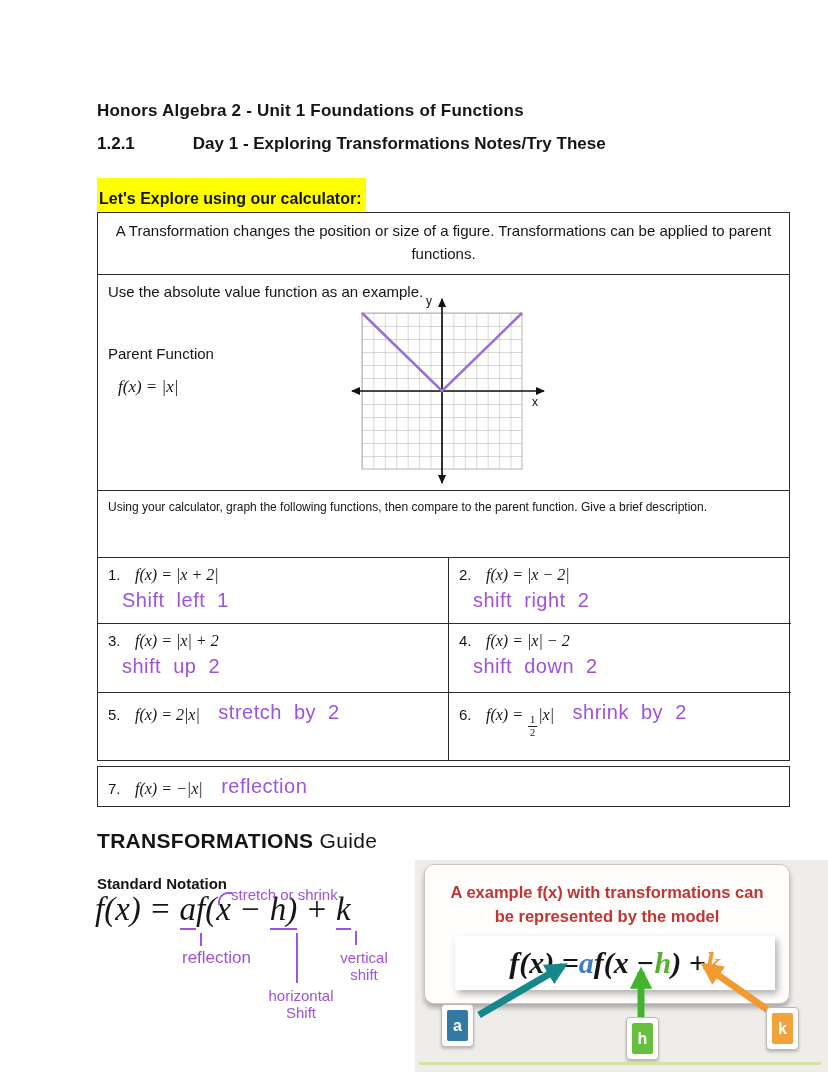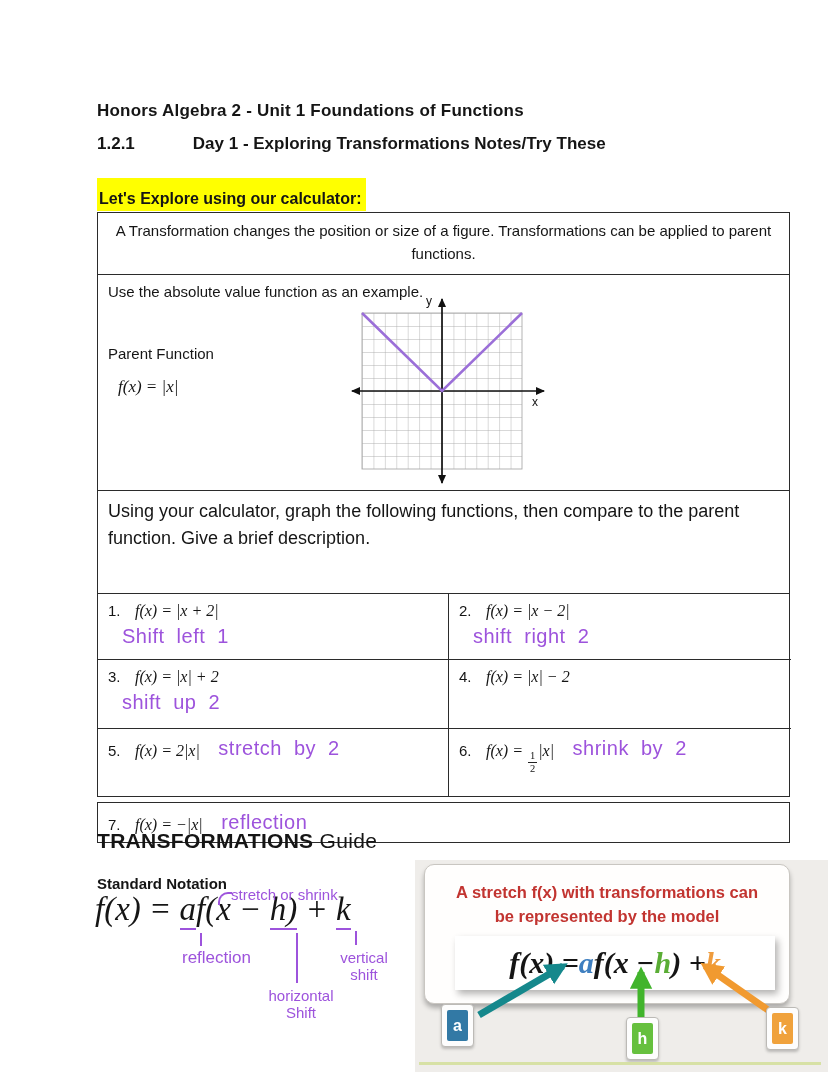--- a/index.html
+++ b/index.html
@@ -17,21 +17,21 @@
   .main-table{position:absolute;left:97px;top:212px;width:693px;box-sizing:border-box;}
   .tbl{border:1.6px solid #2b2b2b;box-sizing:border-box;}
   .row-header{border-bottom:1.4px solid #2b2b2b;text-align:center;
               padding:7px 16px 9px;font-size:15px;line-height:1.5;}
   .row-example{position:relative;height:215px;font-size:15px;}
   .example-caption{position:absolute;left:10px;top:8px;}
   .parent-label{position:absolute;left:10px;top:70px;}
   .parent-formula{position:absolute;left:10px;top:102px;
                   font-family:"Liberation Serif",serif;font-style:italic;font-size:17px;margin-left:10px;}
   .graph-svg{position:absolute;left:248px;top:14px;}
-  .row-instructions{border-top:1.4px solid #2b2b2b;padding:7px 10px 9px;font-size:18px;line-height:1.5;}
+  .row-instructions{border-top:1.4px solid #2b2b2b;padding:7px 10px 9px;font-size:12px;line-height:1.5;}
   .pgrid{display:grid;grid-template-columns:351px 342px;border-top:1.4px solid #2b2b2b;margin-top:32px;}
   .cell{box-sizing:border-box;padding:8px 8px 4px 10px;}
   .cell.bR{border-right:1.4px solid #2b2b2b;}
   .cell.bB{border-bottom:1.4px solid #2b2b2b;}
   .cell.h1{min-height:66px;} .cell.h2{min-height:69px;} .cell.h3{min-height:67px;}
   .row7{border:1.6px solid #2b2b2b;margin-top:5px;min-height:41px;box-sizing:border-box;
         padding:8px 10px 4px 10px;}
   .pnum{font-size:15px;}
   .pformula{font-family:"Liberation Serif",serif;font-style:italic;font-size:16px;margin-left:10px;}
   .frac{display:inline-flex;flex-direction:column;align-items:center;font-style:normal;
@@ -137,20 +137,21 @@
           <div class="answer block ink">shift right 2</div>
         </div>
         <div class="cell bR bB h2">
           <span class="pnum">3.</span>
           <span class="pformula">f(x) = |x| + 2</span>
           <div class="answer block ink">shift up 2</div>
         </div>
         <div class="cell bB h2">
           <span class="pnum">4.</span>
           <span class="pformula">f(x) = |x| − 2</span>
+          <div class="answer block ink">shift down 2</div>
         </div>
         <div class="cell bR h3">
           <span class="pnum">5.</span>
           <span class="pformula">f(x) = 2|x|</span>
           <span class="answer inl ink">stretch by 2</span>
         </div>
         <div class="cell h3">
           <span class="pnum">6.</span>
           <span class="pformula"><span>f(x) =</span>
             <span class="frac">
@@ -192,21 +193,21 @@
     <div class="ink-line tick-k"></div>
     <div class="ink ink-note ink-vertical">
       <div>vertical</div>
       <div>shift</div>
     </div>
   </div>
 
   <div class="model">
     <div class="card">
       <div class="model-heading">
-        <div>A stretch f(x) with transformations can</div>
+        <div>A example f(x) with transformations can</div>
         <div>be represented by the model</div>
       </div>
     </div>
 
     <div class="formula-box">
         <span>f(x) = </span>
         <span class="cl-a">a</span>
         <span>f</span>
         <span>(x − </span>
         <span class="cl-h">h</span>

